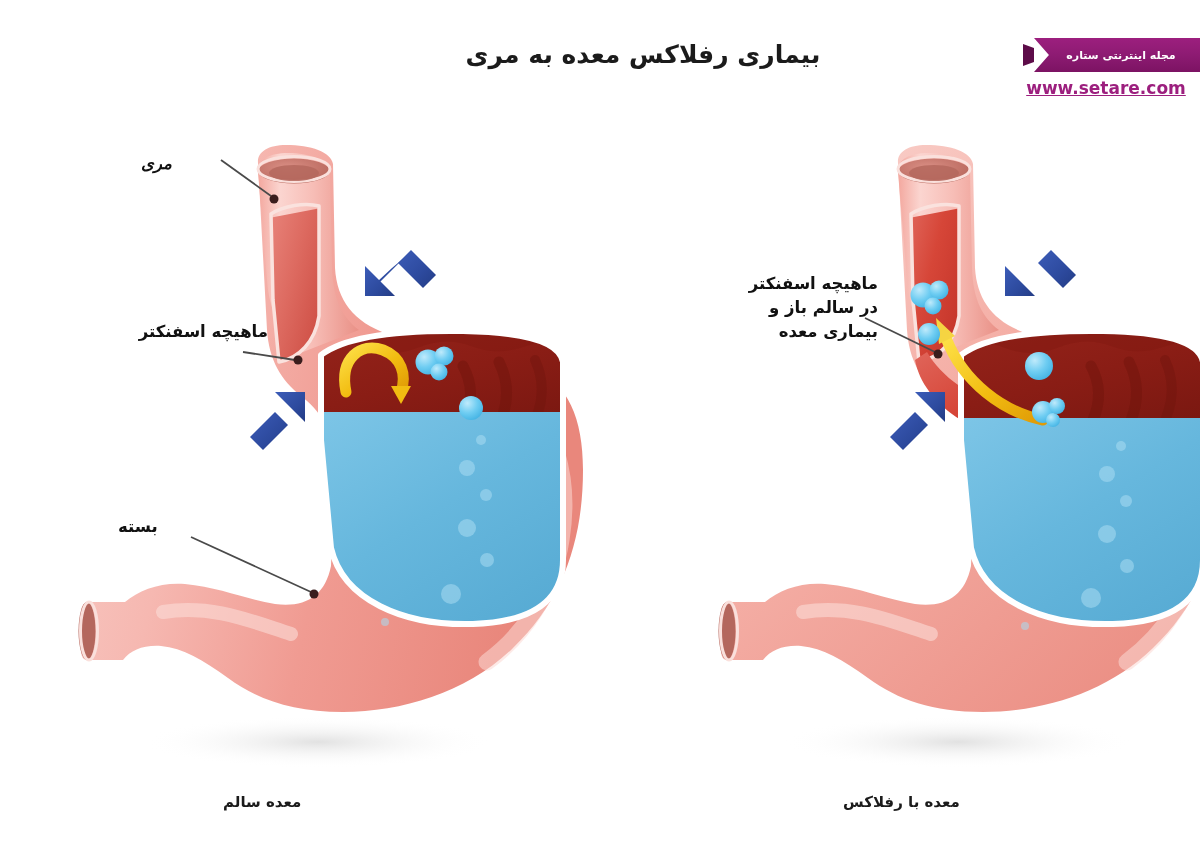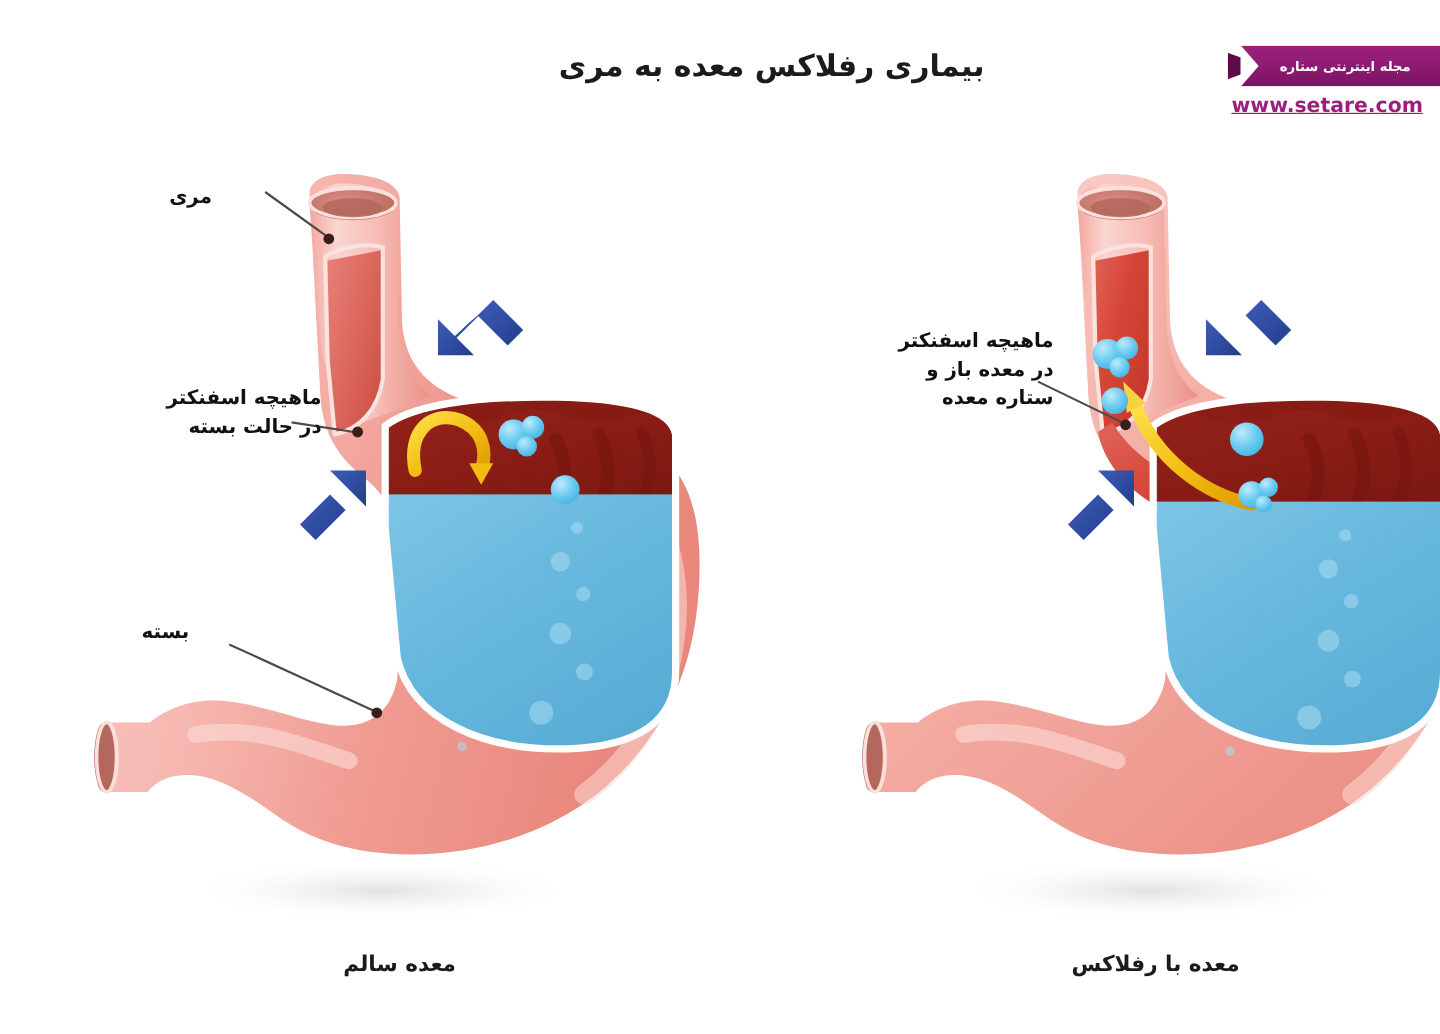--- a/index.html
+++ b/index.html
@@ -36,33 +36,33 @@
     position:absolute;right:166px;top:6px;width:11px;height:22px;
     background:#5d0c49;clip-path:polygon(0 0,100% 18%,100% 82%,0 100%);
   }
   .wm-url{
     position:absolute;right:6px;top:40px;width:176px;text-align:center;
     color:#9c1f7e;font-size:17px;font-weight:700;direction:ltr;text-decoration:underline;
   }
 
   
   .caption{
-    position:absolute;font-size:18px;font-weight:700;color:#1b1b1b;
-    direction:rtl;white-space:nowrap;text-align:center;
+    position:absolute;font-size:15px;font-weight:700;color:#1b1b1b;
+    direction:rtl;white-space:nowrap;text-align:left;
   }
   .cap-left{left:180px;top:793px;width:220px;}
   .cap-right{left:800px;top:793px;width:240px;}
 
   
   .lab{
     position:absolute;direction:rtl;color:#111;
     font-size:16.5px;font-weight:700;line-height:1.45;
     white-space:nowrap;
   }
-  .lab-esoph{left:98px;top:152px;}
+  .lab-esoph{left:98px;top:152px;font-style:italic;}
   .lab-sph-closed{left:10px;top:320px;text-align:right;width:215px;}
   .lab-stomach{left:75px;top:515px;}
   .lab-sph-open{left:630px;top:272px;text-align:right;width:205px;}
 
   svg{position:absolute;left:0;top:0;}
 </style>
 </head>
 <body>
 
 <div id="stage">
@@ -413,27 +413,26 @@
       <circle cx="255" cy="360" r="4.5"></circle>
       <circle cx="271" cy="594" r="4.5"></circle>
       <circle cx="895" cy="354" r="4.5"></circle>
     </g>
   </svg>
 
   <div class="lab lab-esoph">مری</div>
 
   <div class="lab lab-sph-closed">
     <div>ماهیچه اسفنکتر</div>
-    <div>در حالت بسته</div>
   </div>
 
   <div class="lab lab-stomach">بسته</div>
 
   <div class="lab lab-sph-open">
     <div>ماهیچه اسفنکتر</div>
-    <div>در معده باز و</div>
-    <div>ستاره معده</div>
+    <div>در سالم باز و</div>
+    <div>بیماری معده</div>
   </div>
 
   <div class="caption cap-left">معده سالم</div>
   <div class="caption cap-right">معده با رفلاکس</div>
 
 </div>
 
 </body></html>

